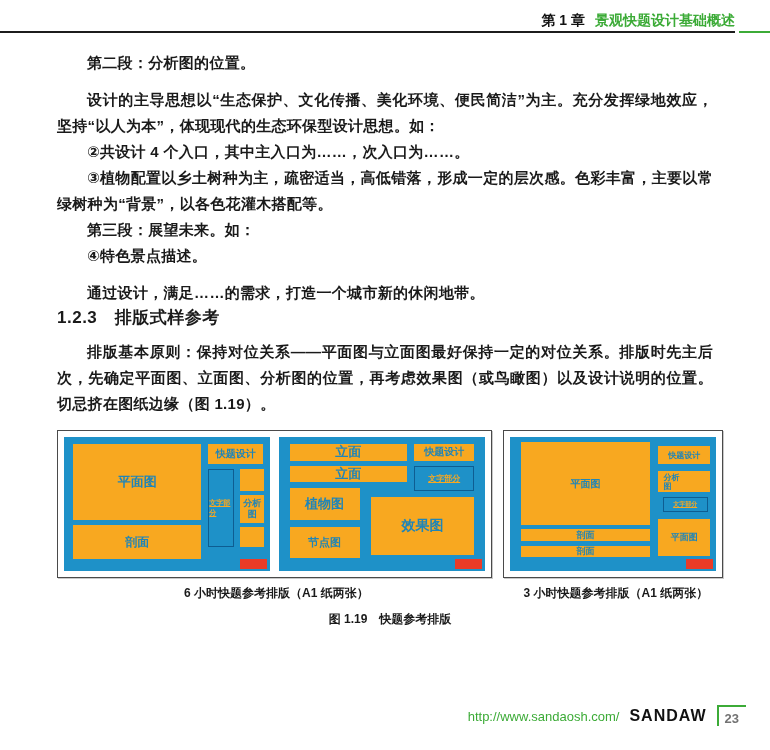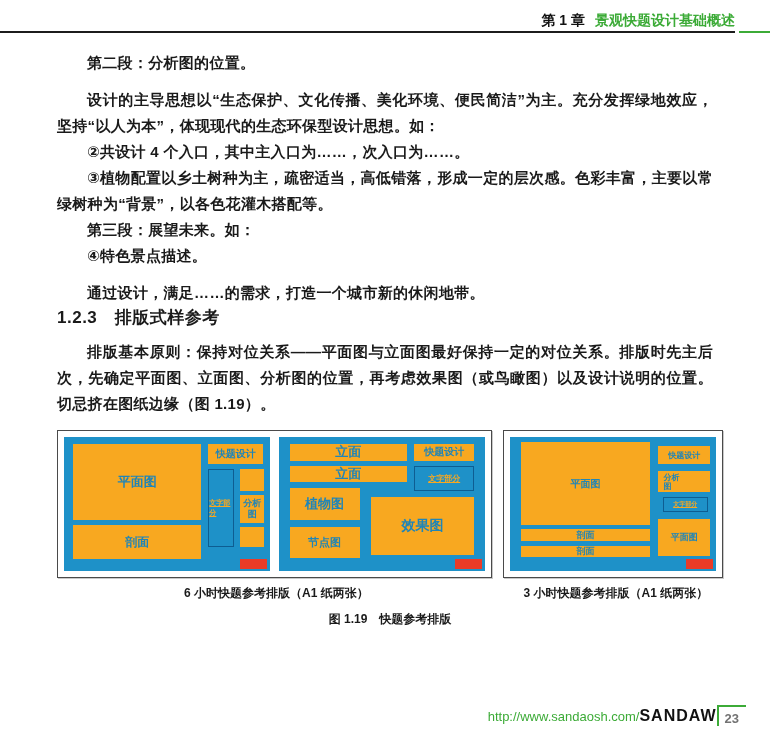--- a/index.html
+++ b/index.html
@@ -139,20 +139,21 @@
     font-weight: bold;
   }
 
   
   .footer {
     position: absolute;
     right: 24px;
     bottom: 24px;
     display: flex;
     align-items: flex-end;
+    gap: 10px;
   }
   .footer-url {
     color: #3cab37;
     font-size: 13px;
     text-decoration: none;
     padding-bottom: 2px;
   }
   .footer-brand {
     color: #111111;
     font-size: 16px;

